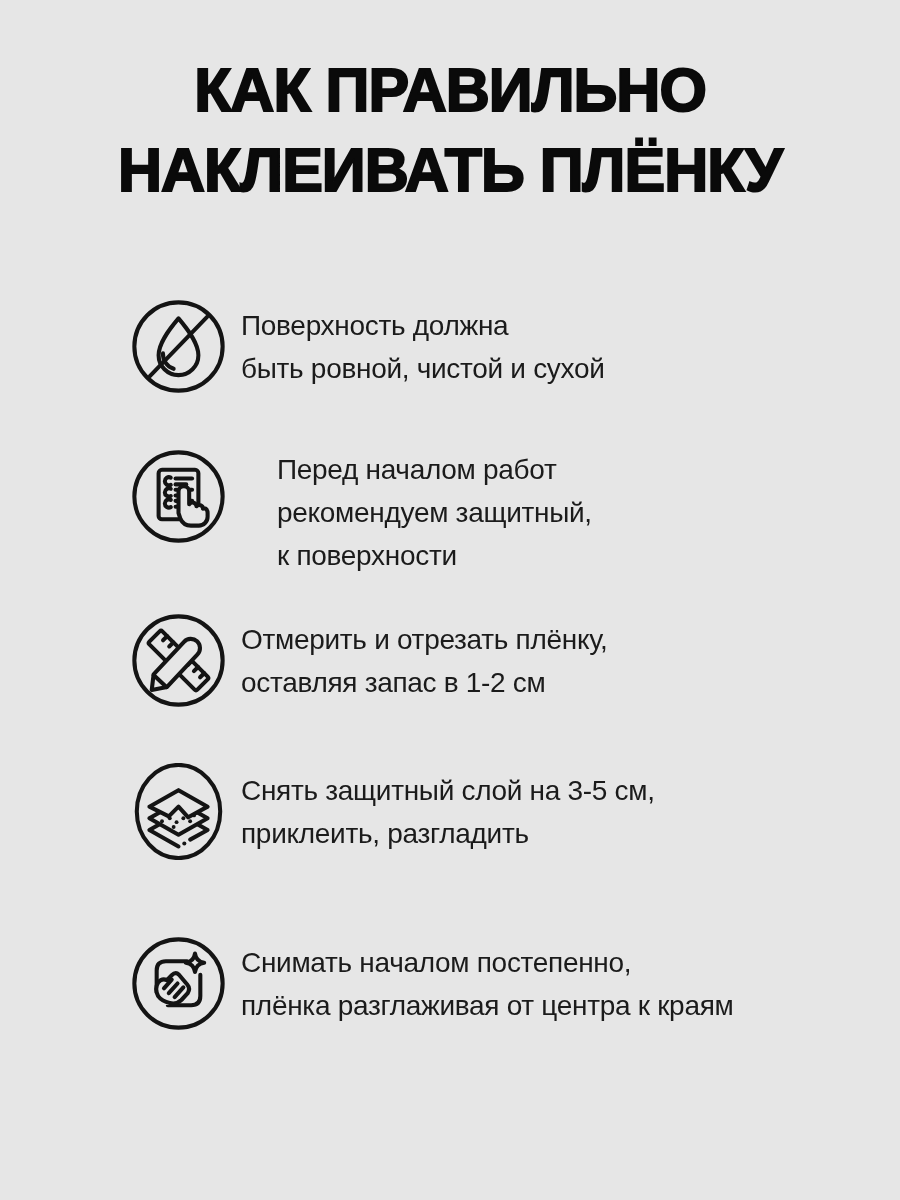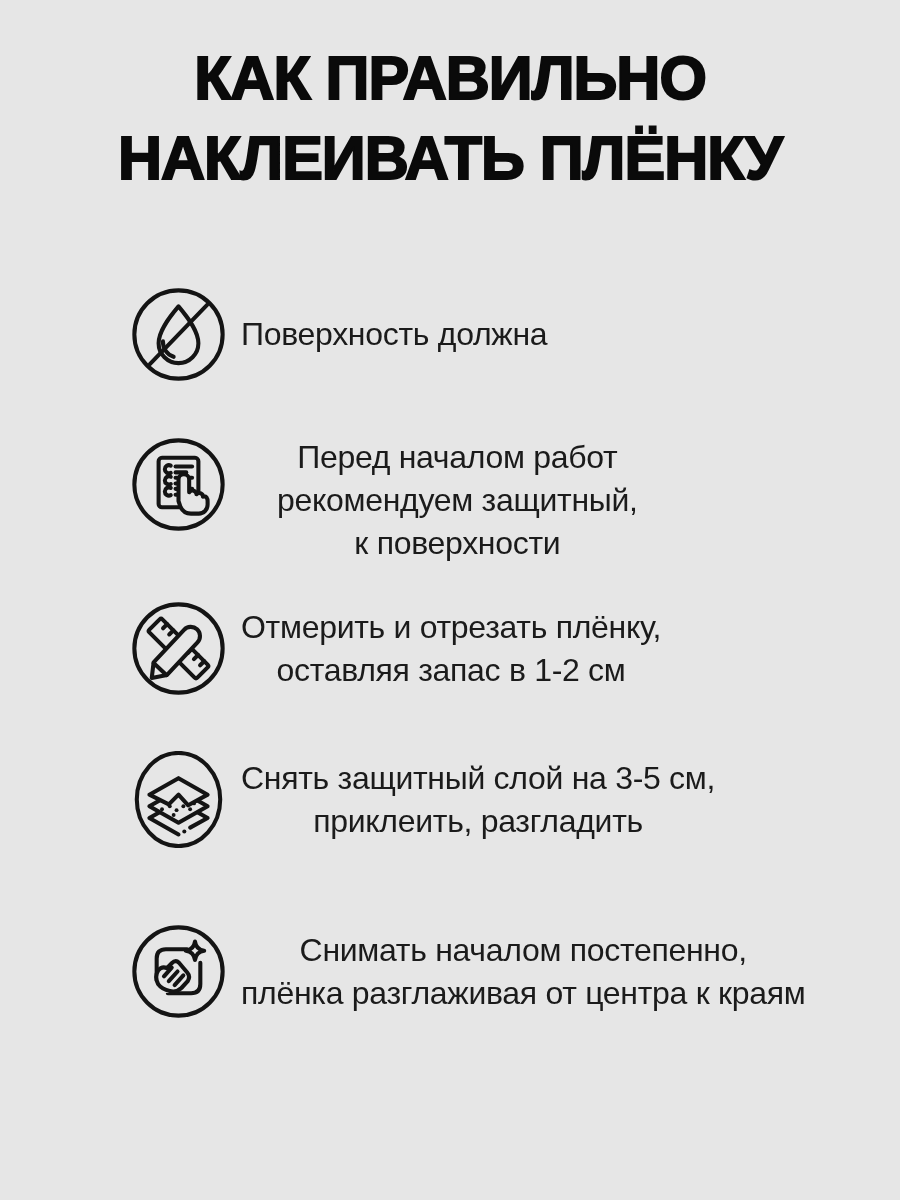--- a/index.html
+++ b/index.html
@@ -5,21 +5,21 @@
   html,body{margin:0;padding:0;}
   .canvas{
     position:relative;
     width:900px;height:1200px;
     background:#e6e6e6;
     overflow:hidden;
     font-family:"Liberation Sans", sans-serif;
     color:#141414;
   }
   .title{
-    padding-top:38px;
+    padding-top:50px;
     text-align:center;
     font-size:61px;
     line-height:80px;
     font-weight:bold;
     letter-spacing:-1px;
     color:#0a0a0a;
     -webkit-text-stroke:2px #0a0a0a;
   }
   .steps{
     margin-top:88px;
@@ -42,26 +42,25 @@
     margin-right:14px;
   }
   .ic{width:97px;height:97px;display:block;}
   .ic .st{
     stroke:#141414;stroke-width:4.2;fill:none;
     stroke-linecap:round;stroke-linejoin:round;
   }
   .ic .bg{fill:#e6e6e6;}
   .ic .dot{fill:#141414;stroke:none;}
   .step-text{
-    font-size:32px;
+    font-size:28px;
     line-height:43px;
     letter-spacing:-0.3px;
     color:#1b1b1b;
     white-space:nowrap;
-    text-align:center;
   }
 </style>
 </head>
 <body>
 
 <div class="canvas">
 
   <div class="title">
     <div>КАК ПРАВИЛЬНО</div>
     <div>НАКЛЕИВАТЬ ПЛЁНКУ</div>
@@ -73,20 +72,21 @@
       <div class="icon-wrap">
         <svg class="ic" viewBox="0 0 100 100">
           <circle class="st" cx="50" cy="50" r="45.5"></circle>
           <path class="st bg" d="M50,21 C39,34 29.5,47 29.5,59 A20.5,20.5 0 0 0 70.5,59 C70.5,47 61,34 50,21 Z"></path>
           <path class="st" d="M34,57 A16,16 0 0 0 45,73"></path>
           <line class="st" x1="79.5" y1="19.5" x2="20.5" y2="80.5"></line>
         </svg>
       </div>
       <div class="step-text">
         <div>Поверхность должна</div>
+        <div>быть ровной, чистой и сухой</div>
       </div>
     </div>
 
     <div class="step step-2 align-top">
       <div class="icon-wrap">
         <svg class="ic" viewBox="0 0 100 100">
           <circle class="st" cx="50" cy="50" r="45.5"></circle>
           <rect class="st bg" x="29.5" y="22.5" width="41" height="51" rx="3.5"></rect>
           <path class="st" d="M42,30.5 a4.2,4.2 0 1 0 0,7.5"></path>
           <line class="st" x1="47" y1="31.5" x2="64" y2="31.5"></line>

